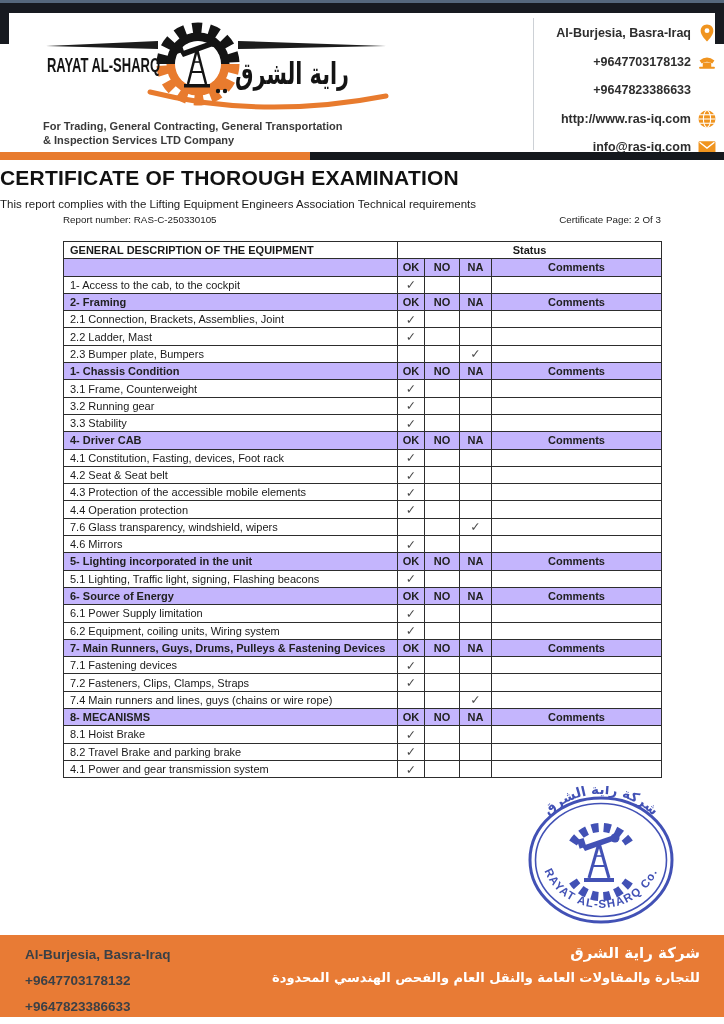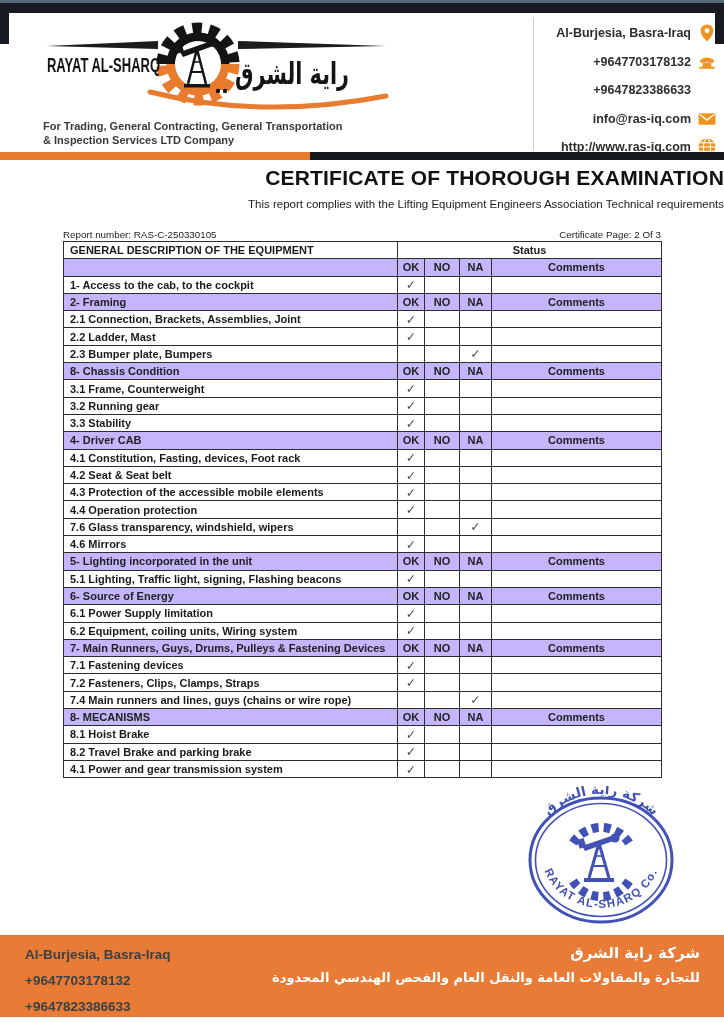--- a/index.html
+++ b/index.html
@@ -20,37 +20,37 @@
   .contact{position:absolute;right:8px;top:19px;width:200px;}
   .contact-row{display:flex;justify-content:flex-end;align-items:center;gap:7px;height:28.5px;}
   .contact-row .txt{font-size:12.5px;font-weight:600;color:#2e2e2e;}
   .contact-row .ico{width:18px;height:18px;flex:0 0 18px;}
   .contact-row .ico.empty{visibility:hidden;}
 
   
   .accent-orange{position:absolute;top:152px;left:0;width:310px;height:8px;background:#E87B2E;}
   .accent-dark{position:absolute;top:152px;left:310px;width:414px;height:8px;background:#15181d;}
 
-  .title{position:absolute;top:166px;left:0;width:724px;text-align:right;
+  .title{position:absolute;top:166px;left:0;width:724px;text-align:left;
          font-size:21px;font-weight:bold;color:#111;letter-spacing:0.2px;}
-  .subtitle{position:absolute;top:198px;left:0;width:724px;text-align:right;
+  .subtitle{position:absolute;top:198px;left:0;width:724px;text-align:left;
             font-size:11.5px;color:#1c1c1c;}
 
-  .report-row{position:absolute;top:229px;left:63px;width:598px;display:flex;
+  .report-row{position:absolute;top:214px;left:63px;width:598px;display:flex;
               justify-content:space-between;font-size:9.8px;color:#222;}
 
   
   .eqtable{position:absolute;top:241px;left:63px;width:598px;border-collapse:collapse;
            table-layout:fixed;font-size:11px;}
   .eqtable td{border:1px solid #2d2d2d;height:16.3px;padding:0 2px 0 6px;
               overflow:hidden;white-space:nowrap;vertical-align:middle;}
   .eqtable td.stat{text-align:center;padding:0;}
   .eqtable tr.head td{font-weight:bold;font-size:11px;}
   .eqtable tr.section td{background:#c4b5fd;font-weight:bold;color:#212121;}
-  .eqtable td.desc{font-weight:bold;}
+  .eqtable td.desc{font-weight:normal;}
   .eqtable td.check{font-size:12.5px;color:#4a4a4a;font-weight:400;}
 
   
   .stamp{position:absolute;left:516px;top:786px;opacity:0.9;}
 
   
   .footer{position:absolute;left:0;top:935px;width:724px;height:82px;background:#E87B35;}
   .footer-left{position:absolute;left:25px;top:7px;font-size:13.5px;font-weight:bold;
                color:#3b4046;line-height:26px;}
   .footer-right{position:absolute;right:24px;top:9px;text-align:right;color:#ffffff;
@@ -123,34 +123,34 @@
         <path d="M1.5,7 Q8.5,1.5 15.5,7 L13.5,10 Q8.5,6.5 3.5,10 Z" fill="#F0941F"></path>
         <rect x="4.5" y="9" width="8" height="5" rx="1.2" fill="#F0941F"></rect>
         <rect x="1" y="13" width="15" height="1.8" rx="0.9" fill="#F0941F"></rect>
       </svg>
     </div>
     <div class="contact-row">
       <span class="txt">+9647823386633</span>
       <svg class="ico empty" viewBox="0 0 17 17"></svg>
     </div>
     <div class="contact-row">
-      <span class="txt">info@ras-iq.com</span>
-      <svg class="ico" viewBox="0 0 17 17">
-        <rect x="0.5" y="3" width="16" height="11" rx="1.2" fill="#F0941F"></rect>
-        <polyline points="1.5,4 8.5,9.5 15.5,4" fill="none" stroke="#ffffff" stroke-width="1.3"></polyline>
-      </svg>
-    </div>
-    <div class="contact-row">
       <span class="txt">http://www.ras-iq.com</span>
       <svg class="ico" viewBox="0 0 17 17">
         <circle cx="8.5" cy="8.5" r="8" fill="#F0941F"></circle>
         <ellipse cx="8.5" cy="8.5" rx="3.4" ry="8" fill="none" stroke="#ffffff" stroke-width="1"></ellipse>
         <line x1="0.5" y1="8.5" x2="16.5" y2="8.5" stroke="#ffffff" stroke-width="1"></line>
         <line x1="1.6" y1="4.5" x2="15.4" y2="4.5" stroke="#ffffff" stroke-width="1"></line>
         <line x1="1.6" y1="12.5" x2="15.4" y2="12.5" stroke="#ffffff" stroke-width="1"></line>
+      </svg>
+    </div>
+    <div class="contact-row">
+      <span class="txt">info@ras-iq.com</span>
+      <svg class="ico" viewBox="0 0 17 17">
+        <rect x="0.5" y="3" width="16" height="11" rx="1.2" fill="#F0941F"></rect>
+        <polyline points="1.5,4 8.5,9.5 15.5,4" fill="none" stroke="#ffffff" stroke-width="1.3"></polyline>
       </svg>
     </div>
   </div>
 
   <div class="accent-orange"></div>
   <div class="accent-dark"></div>
 
   <div class="title">CERTIFICATE OF THOROUGH EXAMINATION</div>
   <div class="subtitle">This report complies with the Lifting Equipment Engineers Association Technical requirements</div>
 
@@ -208,21 +208,21 @@
           <td class="stat"></td>
         </tr>
         <tr>
           <td class="desc">2.3 Bumper plate, Bumpers</td>
           <td class="stat check"></td>
           <td class="stat check"></td>
           <td class="stat check">✓</td>
           <td class="stat"></td>
         </tr>
         <tr class="section">
-          <td class="desc">8- Chassis Condition</td>
+          <td class="desc">1- Chassis Condition</td>
           <td class="stat">OK</td>
           <td class="stat">NO</td>
           <td class="stat">NA</td>
           <td class="stat">Comments</td>
         </tr>
         <tr>
           <td class="desc">3.1 Frame, Counterweight</td>
           <td class="stat check">✓</td>
           <td class="stat check"></td>
           <td class="stat check"></td>

